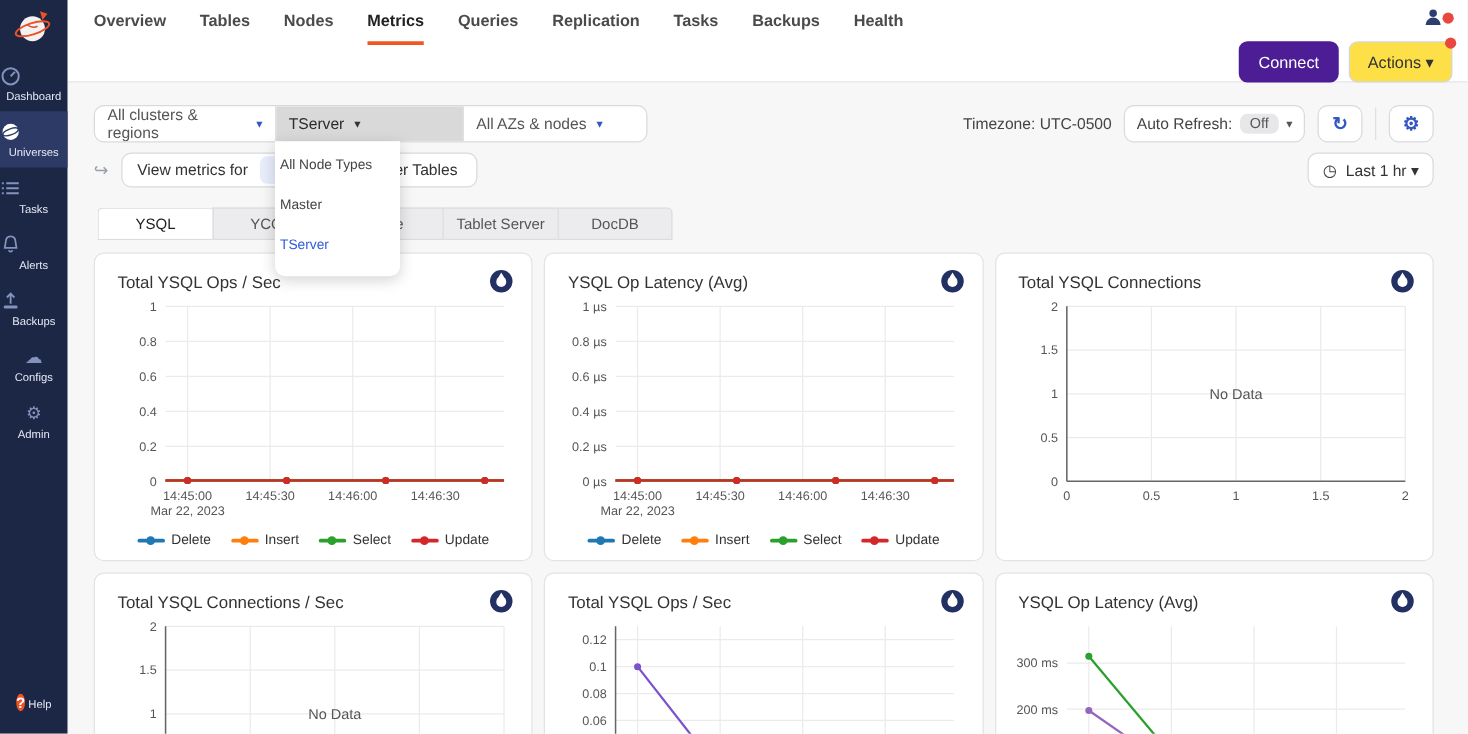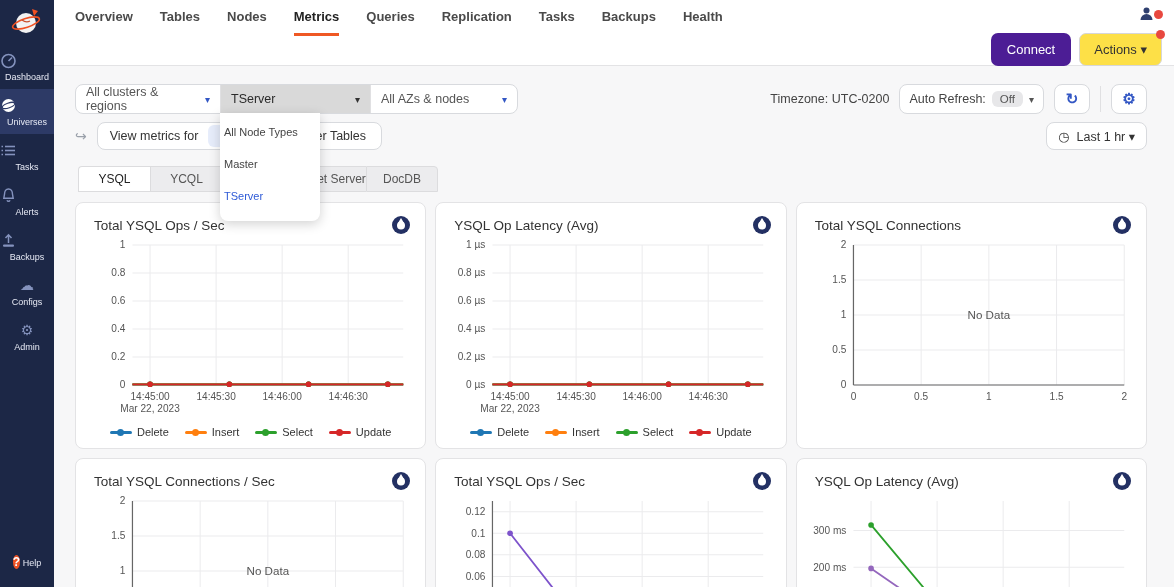--- a/index.html
+++ b/index.html
@@ -34,21 +34,21 @@
   .btn-actions { background:#fde047; color:#333; border:1px solid #d6d6d8; border-radius:7px; padding:8px 14px; font-size:13px; position:relative; cursor:pointer; }
   .red-dot { position:absolute; width:9px; height:9px; border-radius:50%; background:#e8483f; }
   .actions-dot { top:-4px; right:-4px; }
   .user-chip { position:absolute; right:12px; top:6px; display:flex; align-items:center; gap:3px; color:#2e3f6f; cursor:pointer; }
   .user-caret { font-size:10px; color:#2e3f6f; }
   .user-dot { top:4px; right:-1px; }
   
   .content { position:absolute; left:54px; top:66px; right:0; bottom:0; background:#f7f7f8; }
   .filter-row { margin:18px 27px 0 21px; display:flex; align-items:center; }
   .select-group { display:flex; border:1px solid #d8dade; border-radius:8px; background:#fff; height:30px; overflow:hidden; }
-  .sel { display:flex; align-items:center; justify-content:space-between; padding:0 10px; font-size:12.5px; color:#555;
+  .sel { display:flex; align-items:center; padding:0 10px; font-size:12.5px; color:#555;
     border-right:1px solid #e0e0e2; cursor:pointer; }
   .sel:last-child { border-right:none; }
   .sel .caret { color:#3357c4; font-size:10px; margin-left:8px; }
   .sel.grey { background:#d9d9d9; color:#2b2b2b; }
   .sel.grey .caret { color:#333; }
   .fr-right { margin-left:auto; display:flex; align-items:center; gap:10px; }
   .tz-text { font-size:12.5px; color:#444; }
   .auto-box { border:1px solid #d8dade; border-radius:8px; background:#fff; height:30px; display:flex; align-items:center;
     padding:0 9px; gap:6px; font-size:12.5px; color:#444; cursor:pointer; }
   .off-chip { background:#e7e7e9; border-radius:6px; padding:2px 8px; font-size:11.5px; color:#555; }
@@ -61,21 +61,21 @@
   .vm-group { display:flex; align-items:center; border:1px solid #d8dade; border-radius:8px; background:#fff; height:28px; padding:0 2px; }
   .vm-label { padding:0 10px; font-size:12.5px; color:#333; }
   .chip-overall { background:#e7edfb; color:#2f5bd7; border-radius:6px; height:22px; line-height:22px; padding:0 13px;
     font-size:12.5px; font-weight:bold; cursor:pointer; }
   .vm-outlier { padding:0 13px; font-size:12.5px; color:#333; cursor:pointer; }
   .time-btn { margin-left:auto; border:1px solid #d8dade; border-radius:8px; background:#fff; height:28px; padding:0 11px;
     display:flex; align-items:center; gap:7px; font-size:12.5px; color:#333; cursor:pointer; }
   .clock-glyph { color:#444; font-size:13px; }
   
   .tabs-row { margin:16px 27px 0 24px; display:flex; }
-  .mtab { width:72px; height:26px; line-height:24px; text-align:center; font-size:12px; color:#555;
+  .mtab { width:92px; height:26px; line-height:24px; text-align:center; font-size:12px; color:#555;
     background:#ececee; border:1px solid #dcdcde; border-right:none; cursor:pointer; }
   .mtab:first-child { border-radius:4px 0 0 0; }
   .mtab:last-child { border-right:1px solid #dcdcde; border-radius:0 4px 0 0; }
   .mtab.active { background:#fff; color:#222; }
   
   .charts { margin:10px 27px 0 21px; display:grid; grid-template-columns:repeat(3,1fr); gap:9px; grid-auto-rows:247px; }
   .card { background:#fff; border:1px solid #e3e3e5; border-radius:8px; padding:10px 12px 4px; position:relative; }
   .card-head { display:flex; justify-content:space-between; align-items:center; margin:0 2px 0 6px; height:24px; }
   .card-title { font-size:13.5px; color:#333; }
   .legend { display:flex; justify-content:center; align-items:center; gap:16px; font-size:11px; color:#333; margin-top:1px; }
@@ -206,21 +206,21 @@
       <div class="sel grey" style="width:150px">
         <span>TServer</span>
         <span class="caret">▾</span>
       </div>
       <div class="sel" style="width:146px">
         <span>All AZs &amp; nodes</span>
         <span class="caret">▾</span>
       </div>
     </div>
     <div class="fr-right">
-      <span class="tz-text">Timezone: UTC-0200</span>
+      <span class="tz-text">Timezone: UTC-0500</span>
       <div class="auto-box">
         <span>Auto Refresh:</span>
         <span class="off-chip">Off</span>
         <span class="dk-caret">▾</span>
       </div>
       <div class="icon-btn">
           <span>↻</span>
         </div>
       <div class="vdiv"></div>
       <div class="icon-btn">

